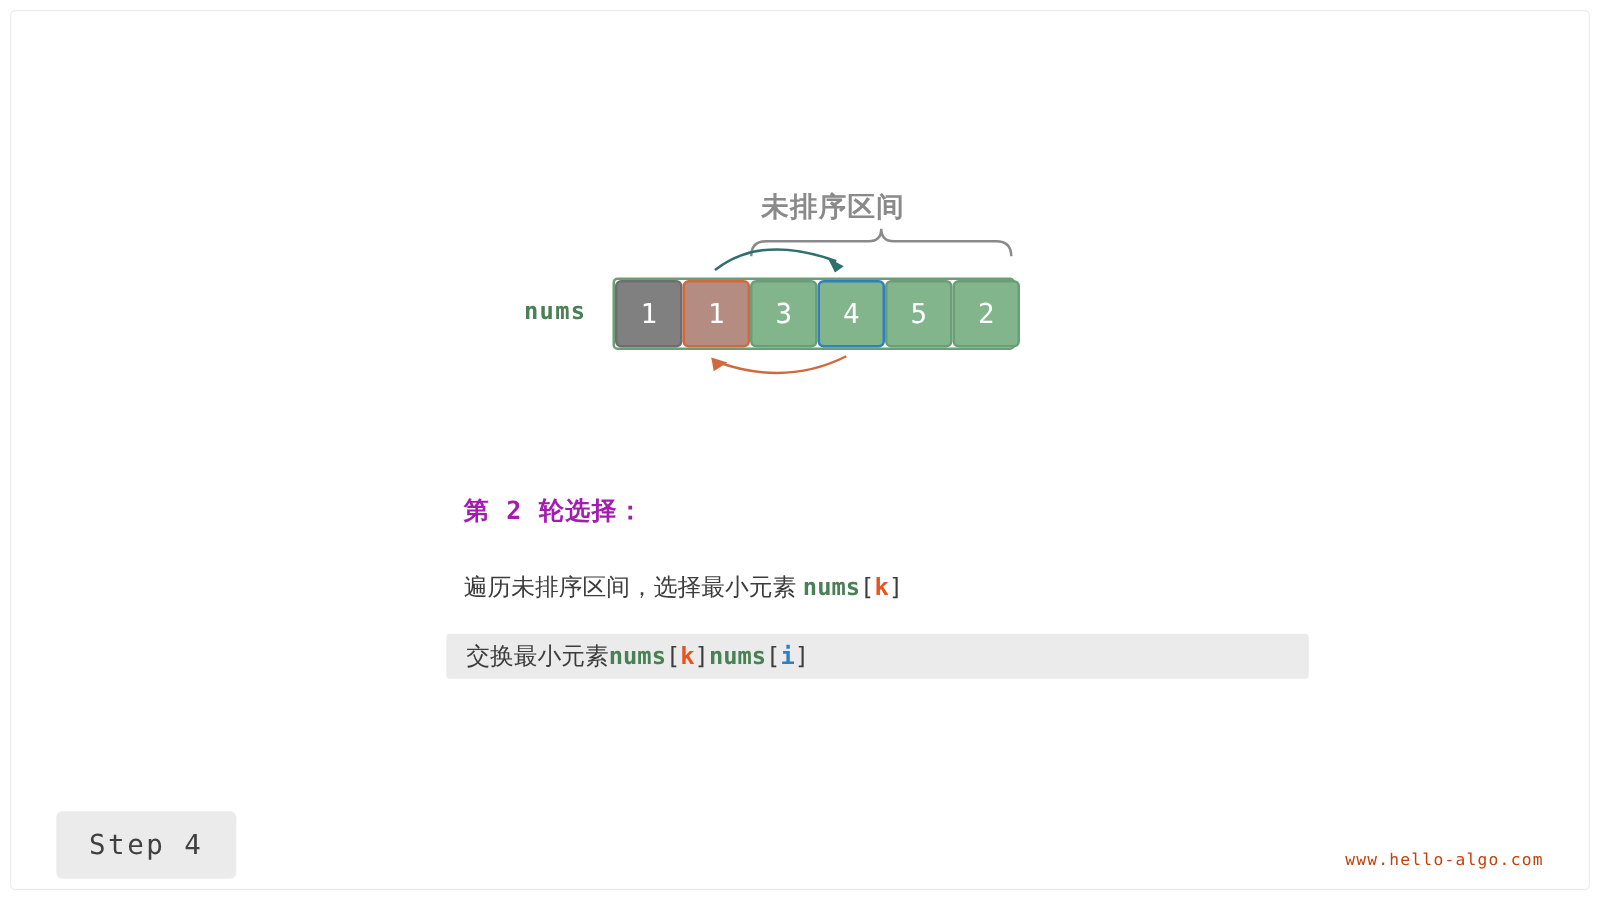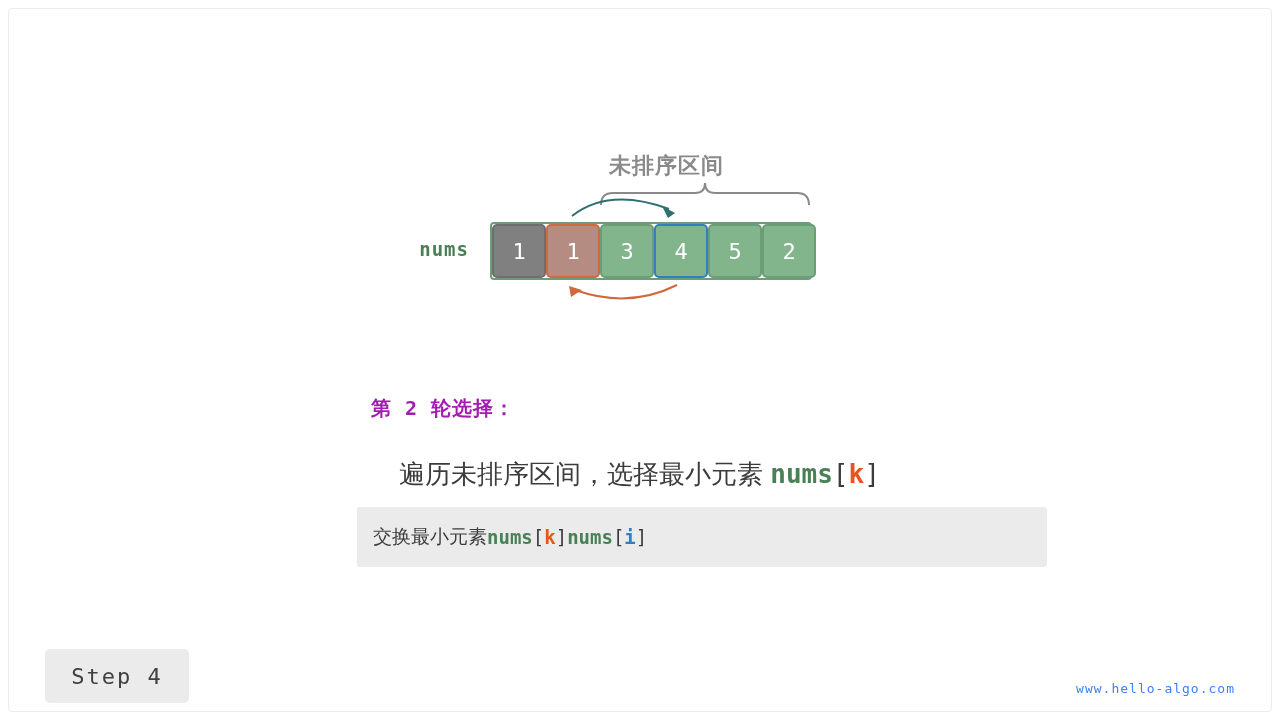--- a/index.html
+++ b/index.html
@@ -121,30 +121,29 @@
     font-family: "DejaVu Sans Mono", monospace;
     font-size: 20px;
     font-weight: bold;
     color: #a21caf;
     letter-spacing: 1px;
   }
   .line-normal {
     position: absolute;
     left: 362px;
     top: 448px;
-    font-size: 26px;
+    font-size: 19px;
     color: #3c3c3c;
-    margin-left: 28px;
   }
   .line-highlight {
     position: absolute;
     left: 348px;
     top: 498px;
     width: 690px;
-    height: 60px;
+    height: 36px;
     background: #ebebeb;
     border-radius: 3px;
     display: flex;
     align-items: center;
     padding-left: 16px;
     box-sizing: border-box;
     font-size: 19px;
     color: #3c3c3c;
   }
   .mono { font-family: "DejaVu Sans Mono", monospace; }
@@ -169,21 +168,21 @@
     font-size: 22px;
     color: #404040;
     letter-spacing: 2px;
   }
   .watermark {
     position: absolute;
     right: 36px;
     top: 672px;
     font-family: "DejaVu Sans Mono", monospace;
     font-size: 13px;
-    color: #3b82f6;
+    color: #c2410c;
     letter-spacing: 1px;
   }
 </style>
 </head>
 <body>
 
 <div class="page">
 
   <div class="diagram">
 

